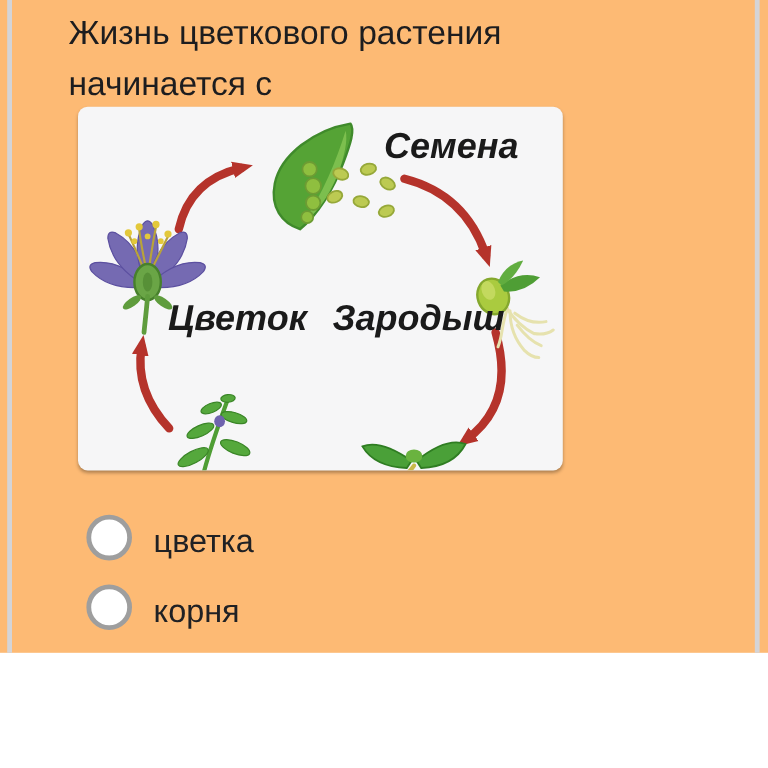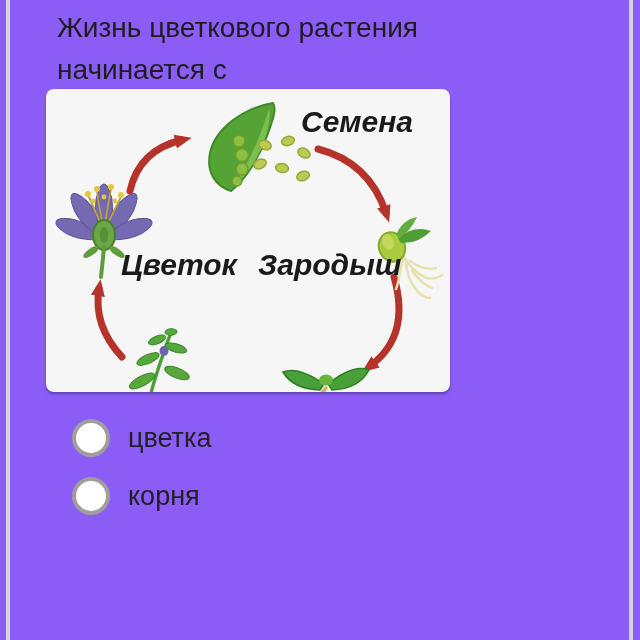--- a/index.html
+++ b/index.html
@@ -1,36 +1,36 @@
 <!DOCTYPE html>
 <html><head>
 <meta charset="utf-8">
 <style>
   html,body{margin:0;padding:0;}
   body{width:640px;height:640px;background:#ffffff;font-family:"Liberation Sans",sans-serif;overflow:hidden;}
-  .page{position:relative;width:640px;height:640px;background:#8b5cf6;}
+  .page{position:relative;width:640px;height:544px;background:#fdba74;}
   .edge-strip{position:absolute;top:0;bottom:0;width:4px;background:#d4d4d7;}
   .edge-strip.left{left:6px;}
   .edge-strip.right{left:629px;}
   .question-title{
     position:absolute;left:57px;top:7px;width:440px;
     font-size:28px;line-height:42px;color:#1d1d1f;font-weight:400;
   }
   .diagram-card{
-    position:absolute;left:46px;top:89px;width:404px;height:303px;
+    position:absolute;left:65px;top:89px;width:404px;height:303px;
     background:#f6f6f7;border-radius:8px;overflow:hidden;
     box-shadow:0 2px 3px rgba(0,0,0,0.30);
   }
   .diagram-card svg{display:block;}
   .dlabel{
     font-family:"Liberation Sans",sans-serif;
     font-size:30px;font-weight:bold;font-style:italic;fill:#1a1a1a;
   }
   .options{position:absolute;left:0;top:409px;width:640px;}
-  .option-row{display:flex;align-items:center;height:58px;}
+  .option-row{display:flex;align-items:flex-end;height:58px;}
   .radio{
     box-sizing:border-box;width:38px;height:38px;margin-left:72px;
     border:4px solid #9e9e9e;border-radius:50%;background:#ffffff;flex:0 0 auto;
   }
   .option-label{margin-left:18px;font-size:27px;color:#202124;}
 </style>
 </head>
 <body>
 
 <div class="page">

